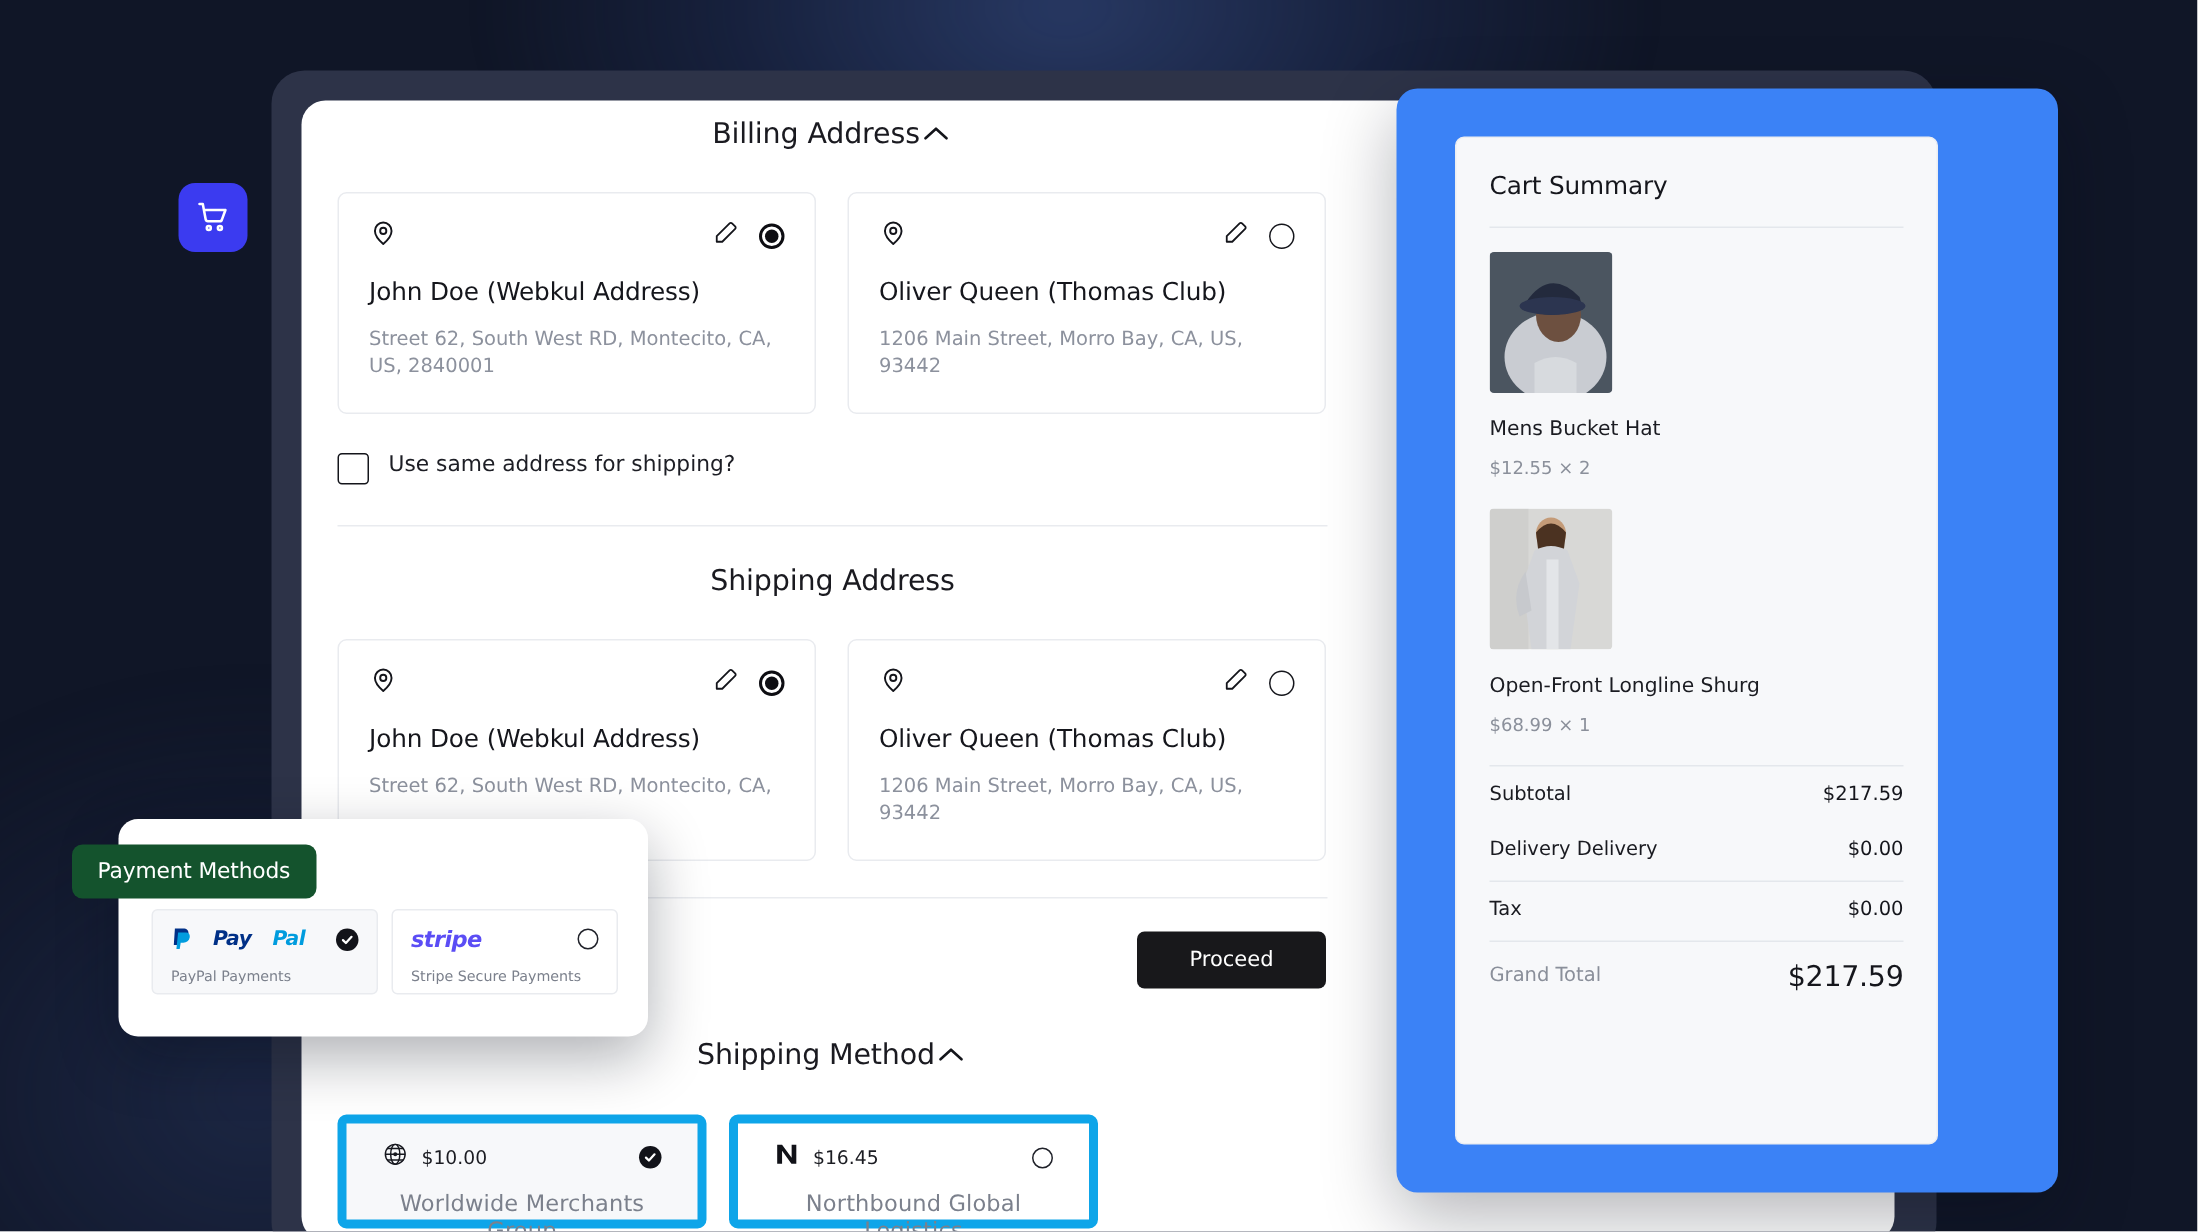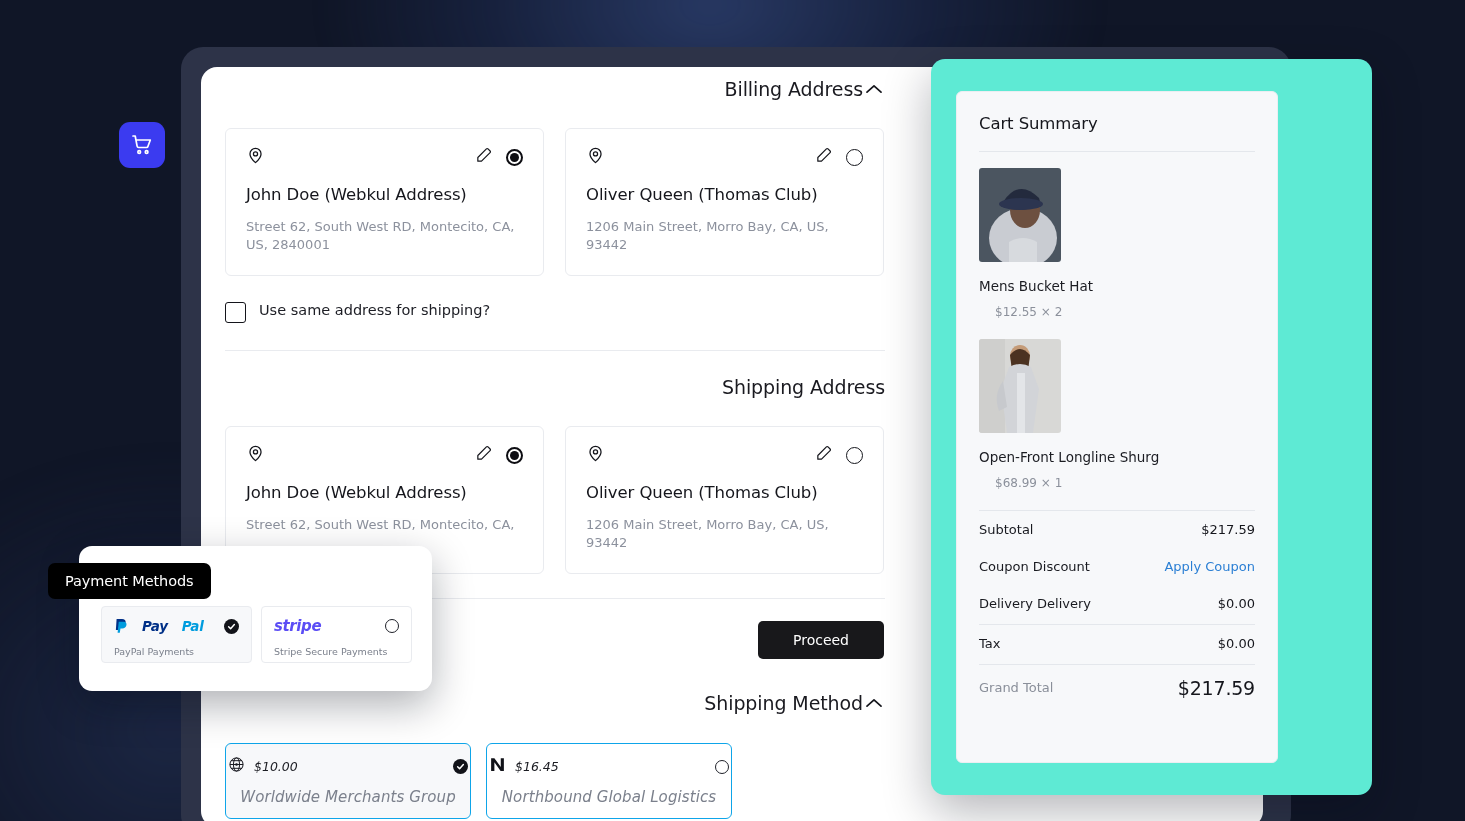--- a/index.html
+++ b/index.html
@@ -68,21 +68,21 @@
     position: absolute;
     left: 0; top: 0;
     width: 708px;
     padding: 0 24px;
   }
 
   
   .section-head {
     display: flex;
     align-items: center;
-    justify-content: flex-end;
+    justify-content: center;
     height: 44px;
   }
   .section-title {
     font-size: 19px;
     color: #1a1a20;
     letter-spacing: -0.1px;
   }
   .chev {
     width: 22px; height: 22px;
     display: flex; align-items: center; justify-content: center;
@@ -199,24 +199,23 @@
 
   
   .ship-grid {
     display: flex;
     gap: 15px;
     margin-top: 18px;
   }
   .ship-card {
     width: 246px;
     height: 76px;
-    border: 1px solid #0ea5e9;
+    border: 6px solid #0ea5e9;
     border-radius: 6px;
-    padding: 12px 2px;
-    font-style: italic;
+    padding: 12px 24px;
   }
   .ship-card.sel { background: #f7f8fa; }
   .ship-top {
     display: flex;
     align-items: center;
     justify-content: space-between;
   }
   .ship-left {
     display: flex;
     align-items: center;
@@ -249,24 +248,24 @@
     flex: 0 0 auto;
   }
 
   
   .cart-float {
     position: absolute;
     left: 931px;
     top: 59px;
     width: 441px;
     height: 736px;
-    background: #5eead4;
+    background: #3b82f6;
     border-radius: 14px;
     box-shadow: 0 16px 48px rgba(7,11,24,0.30);
-    padding: 32px 25px;
+    padding: 32px 39px;
   }
   .cart-box {
     width: 322px;
     height: 672px;
     background: #f7f8fa;
     border: 1px solid #eceef2;
     border-radius: 6px;
     padding: 22px 22px 18px 22px;
   }
   .cart-title {
@@ -298,21 +297,20 @@
   .item-name {
     font-size: 13.5px;
     color: #1b1c22;
     line-height: 1.48;
     max-width: 182px;
   }
   .item-price {
     margin-top: 8px;
     font-size: 12px;
     color: #8b909b;
-    margin-left: 16px;
   }
 
   .totals-rule {
     height: 1px;
     background: #e4e7ec;
     margin-top: 2px;
   }
   .total-row {
     display: flex;
     align-items: center;
@@ -338,21 +336,21 @@
     height: 145px;
     background: #ffffff;
     border-radius: 13px;
     box-shadow: 0 14px 40px rgba(7,11,24,0.32);
   }
   .pay-badge {
     position: absolute;
     left: -31px;
     top: 17px;
     height: 36px;
-    background: #000000;
+    background: #14532d;
     color: #fff;
     border-radius: 7px;
     display: flex;
     align-items: center;
     padding: 0 17px;
     font-size: 14.5px;
     letter-spacing: -0.1px;
     white-space: nowrap;
     cursor: pointer;
   }
@@ -647,24 +645,20 @@
 
       </div>
 
       <div class="totals-rule"></div>
 
       <div class="total-row">
         <span class="total-label">Subtotal</span>
         <span class="total-val">$217.59</span>
       </div>
 
-      <div class="total-row">
-        <span class="total-label">Coupon Discount</span>
-        <span class="apply-coupon">Apply Coupon</span>
-      </div>
 
       <div class="total-row">
         <span class="total-label">Delivery Delivery</span>
         <span class="total-val">$0.00</span>
       </div>
 
       <div class="totals-rule"></div>
 
       <div class="total-row">
         <span class="total-label">Tax</span>

